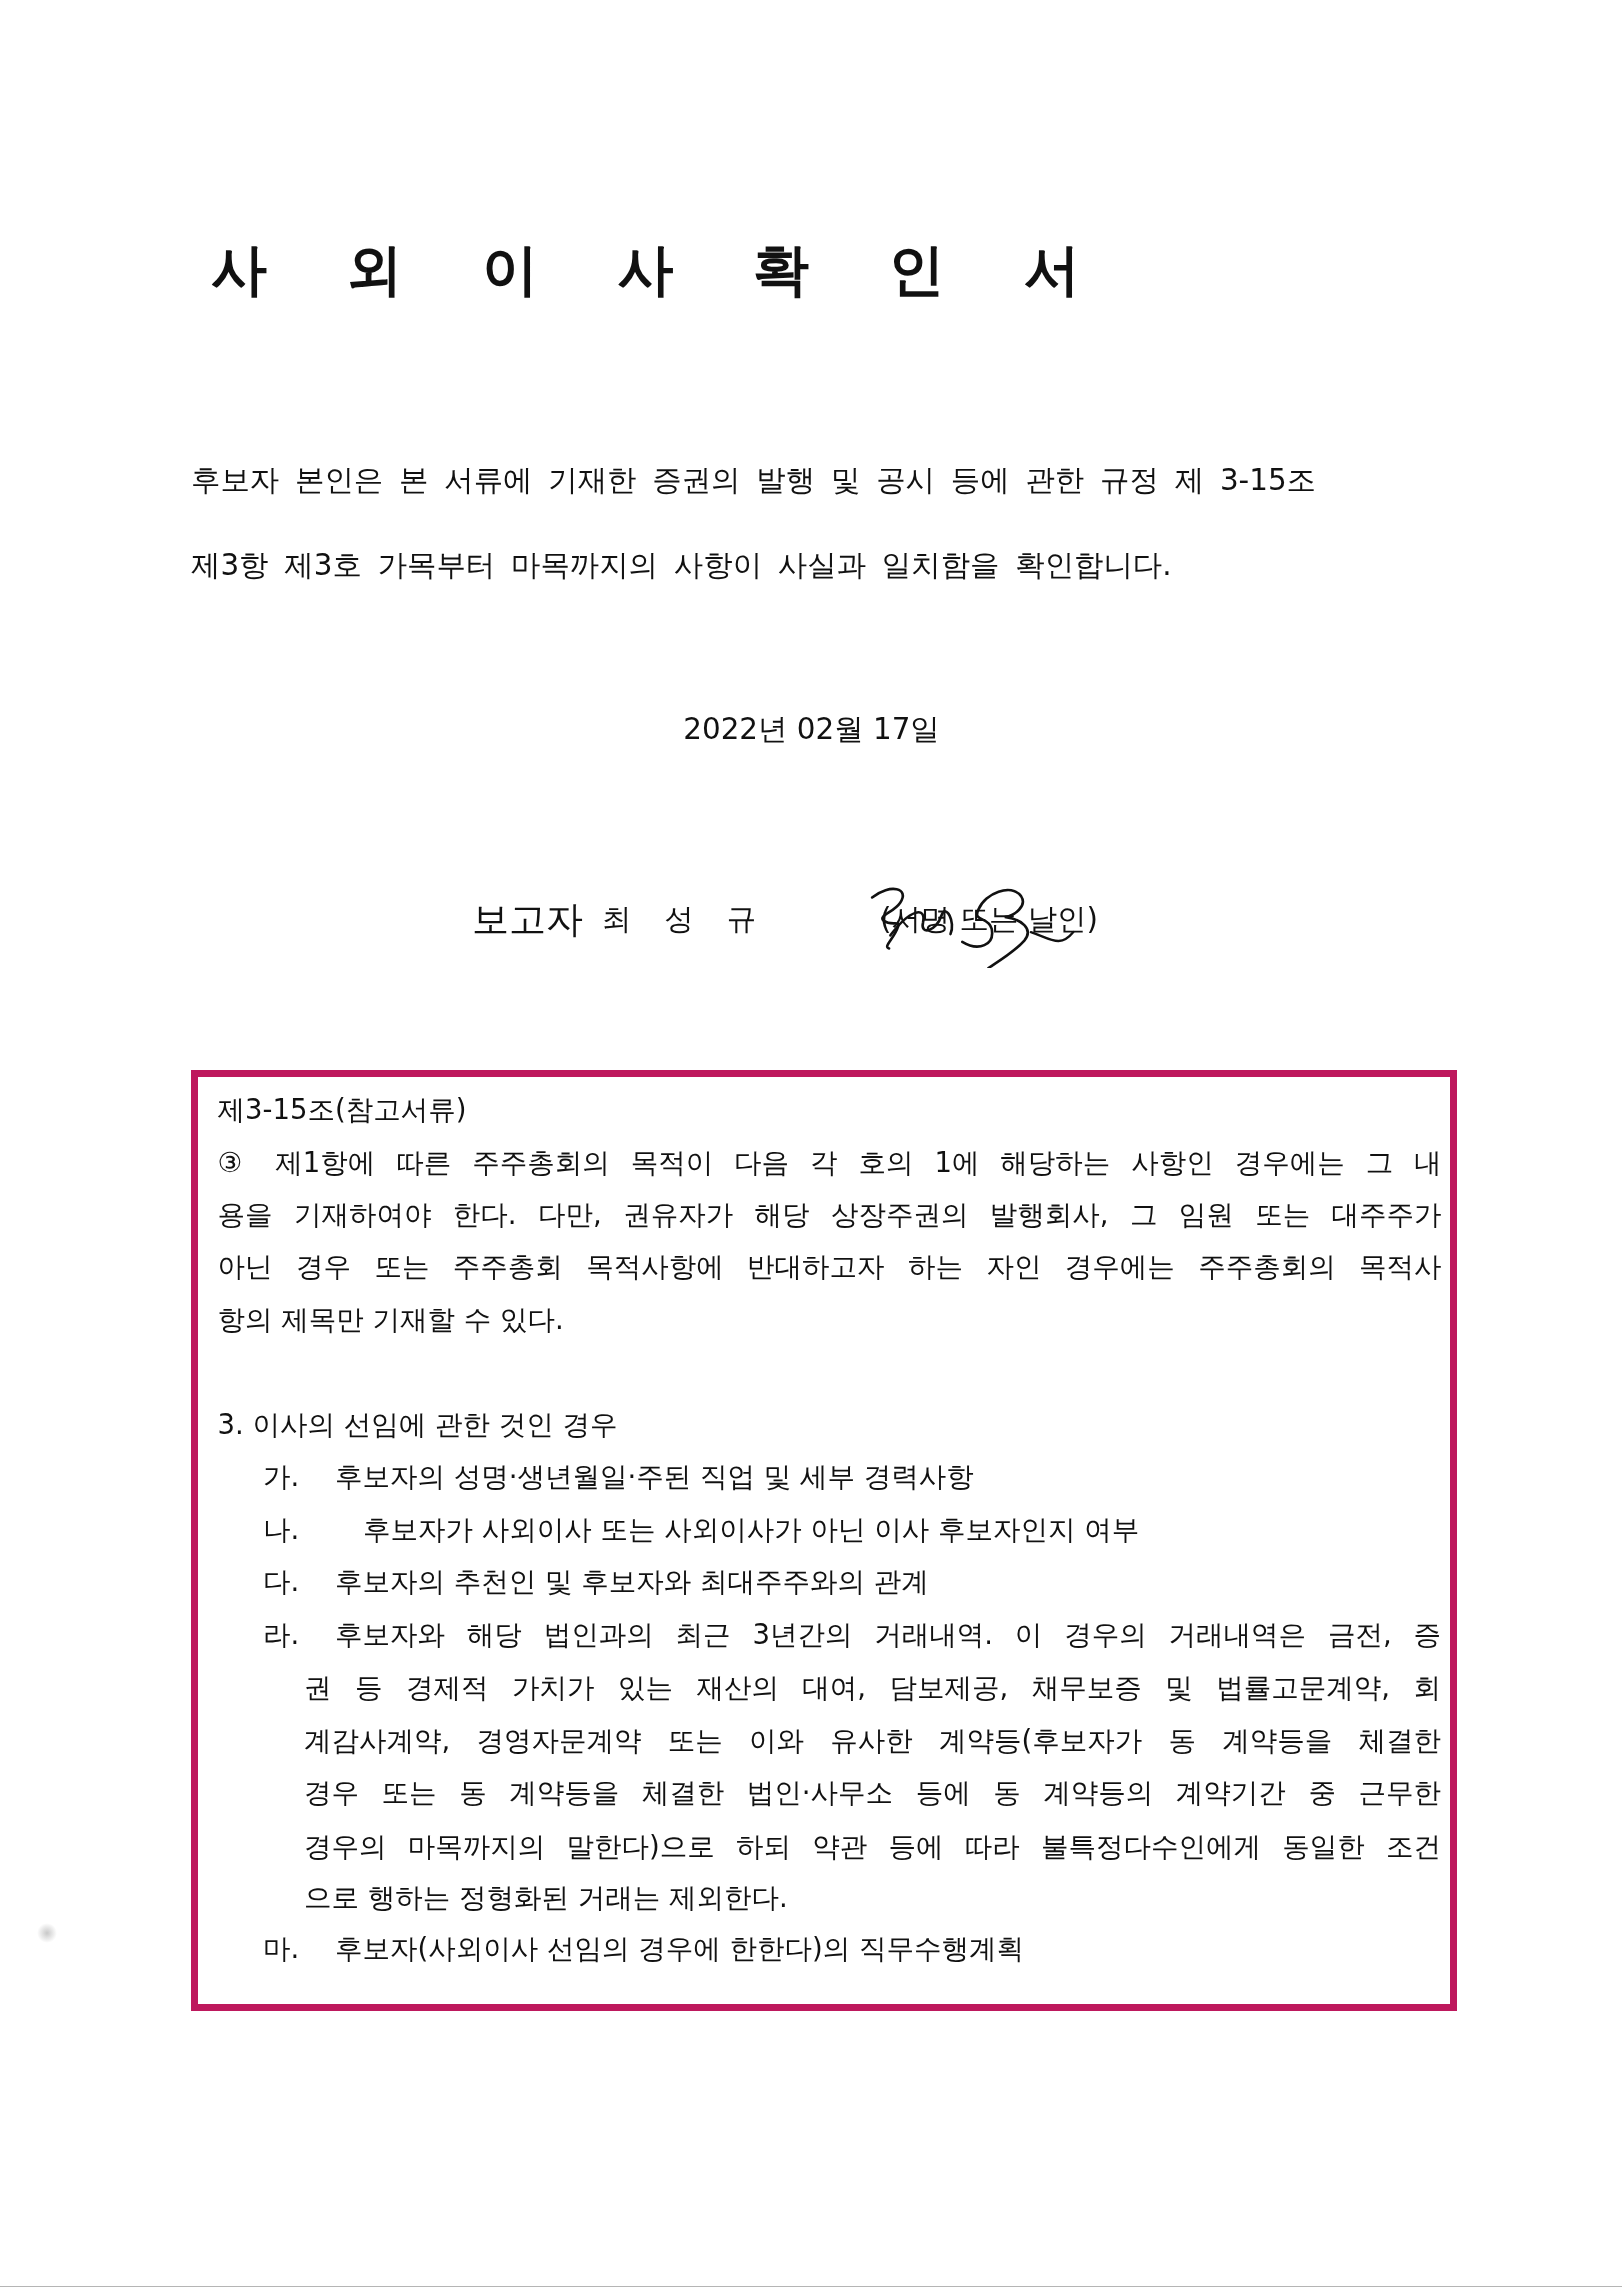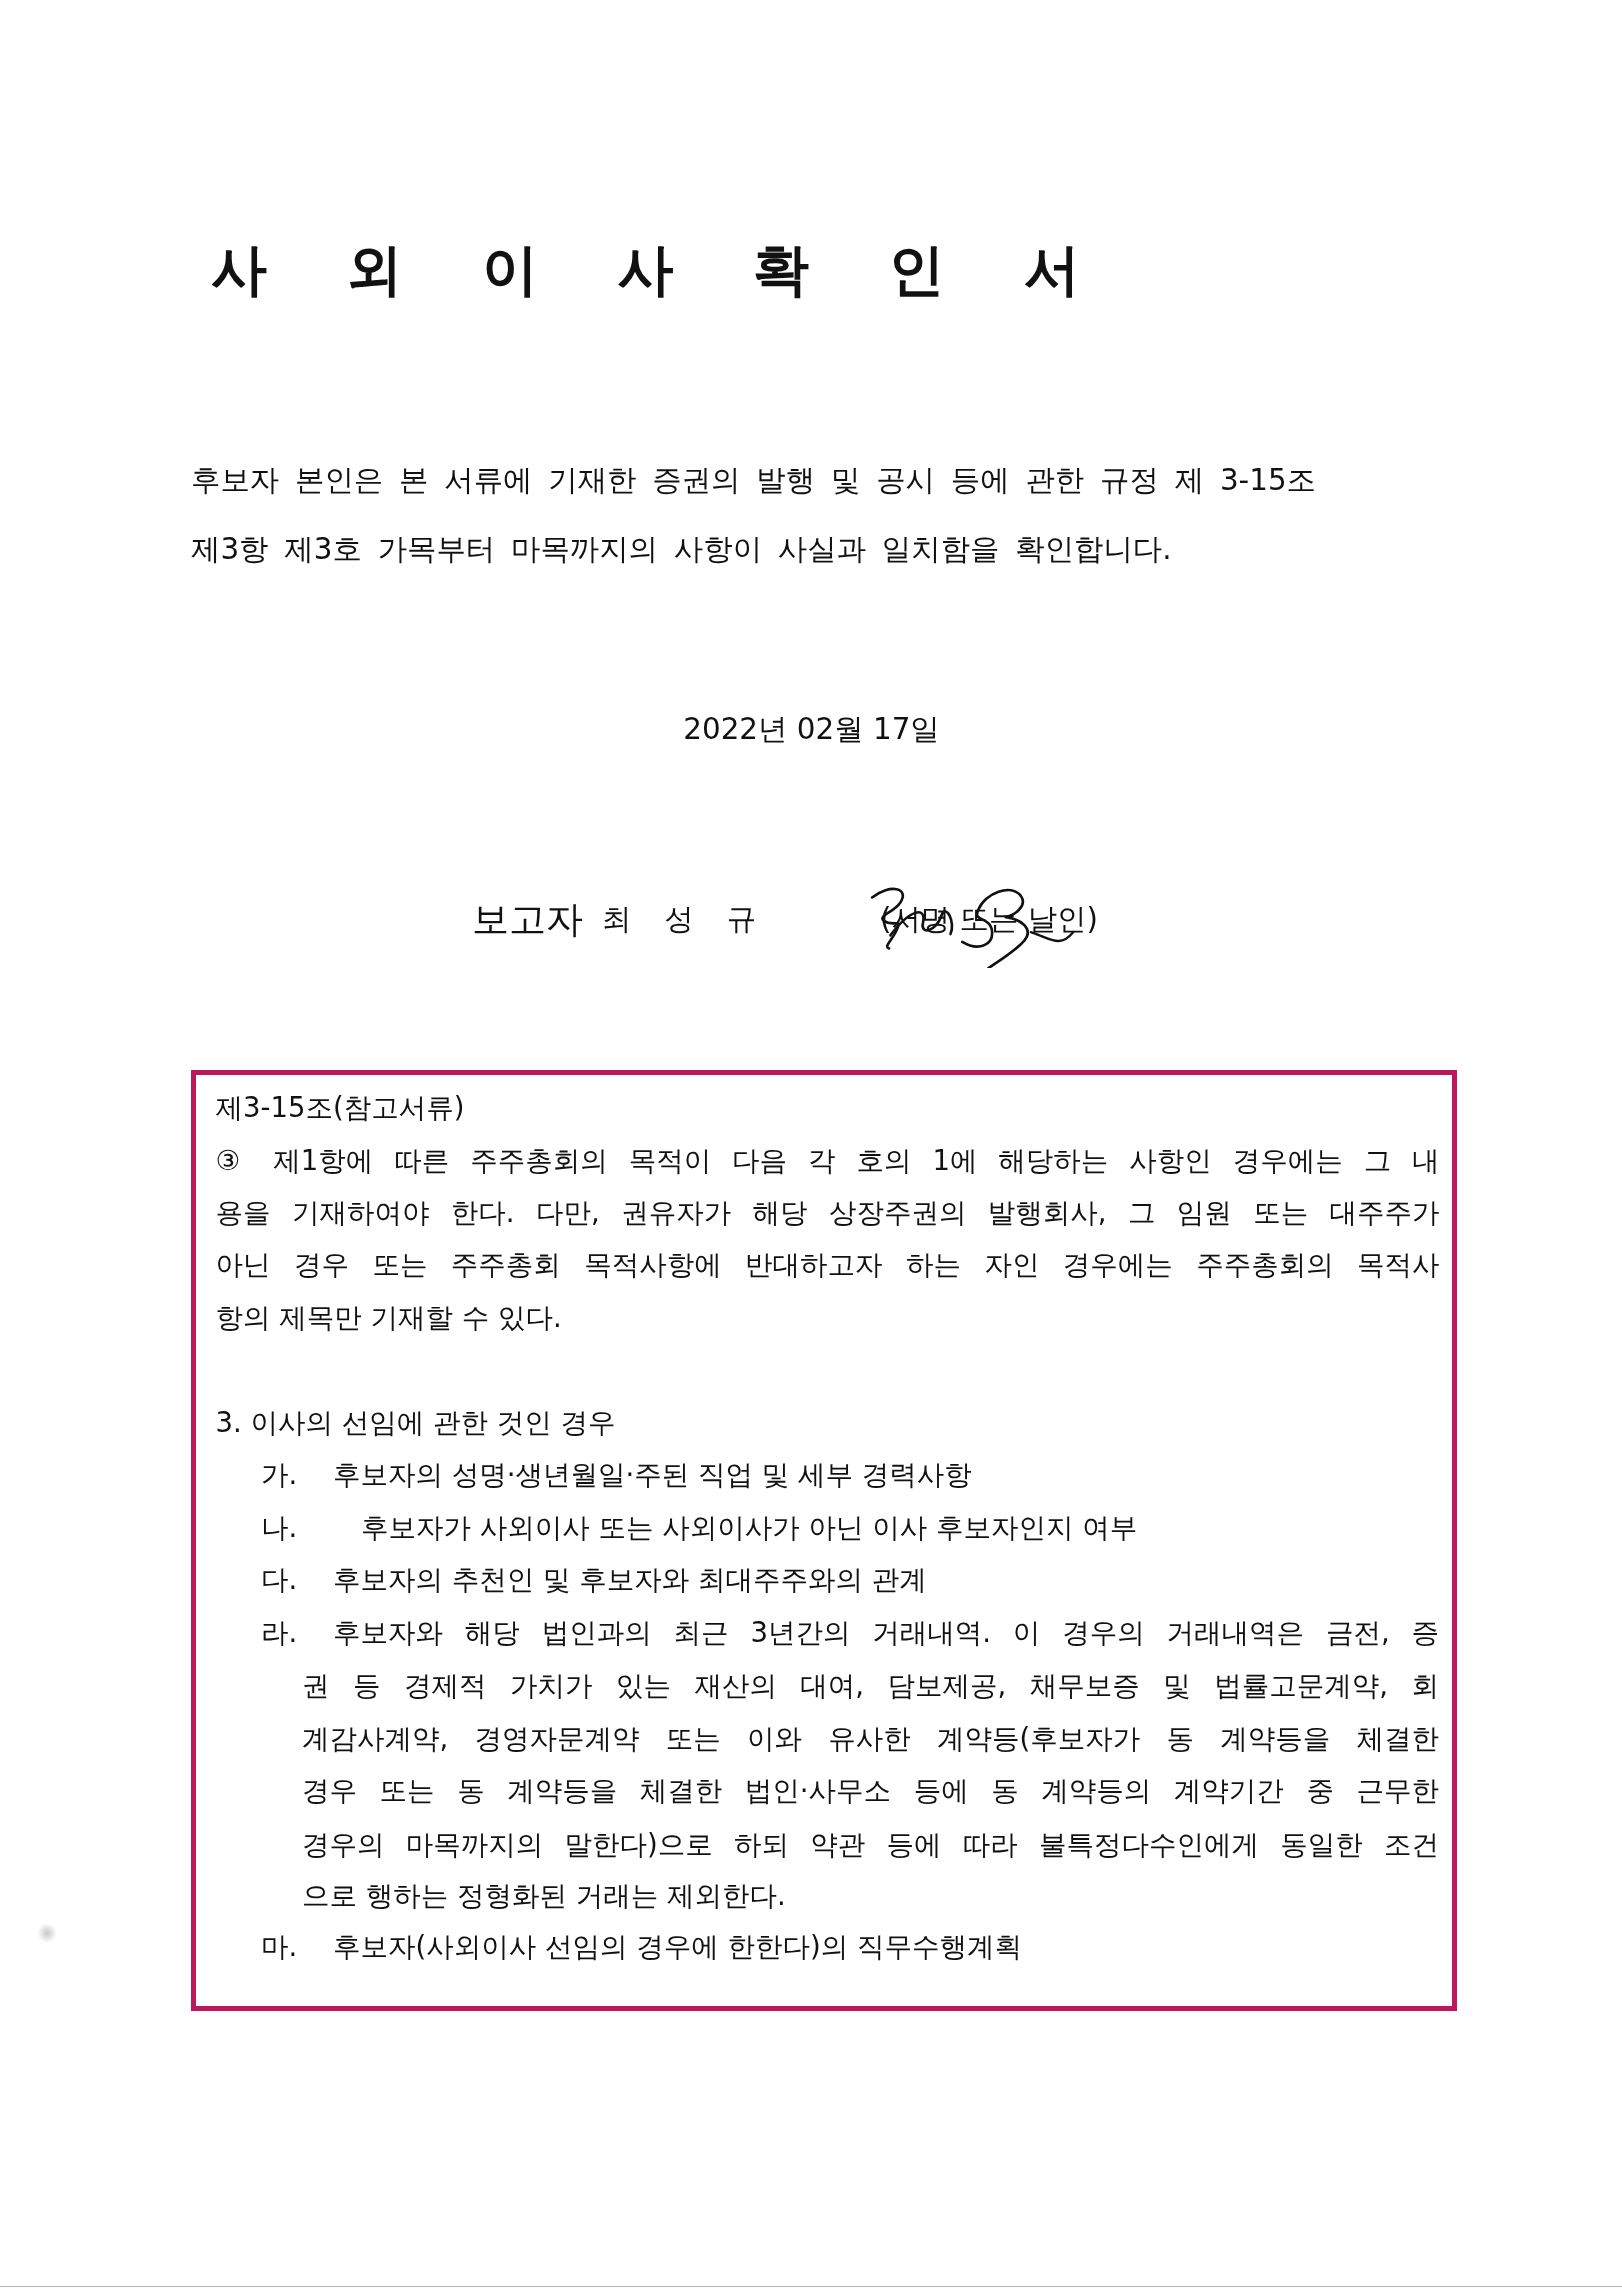--- a/index.html
+++ b/index.html
@@ -8,34 +8,34 @@
   .abs { position: absolute; white-space: nowrap; }
   .title { left: 0; width: 1305px; top: 230px; text-align: center; font-size: 56px; font-weight: bold;
            letter-spacing: 30px; line-height: 79px; padding-left: 16px; box-sizing: border-box; }
   .intro { left: 191px; font-size: 29.4px; line-height: 39px; word-spacing: 6.5px; }
   .date { left: 0; width: 1623px; text-align: center; top: 710px; font-size: 29.4px; line-height: 39px; }
   .reporter-label { left: 472px; top: 900px; font-size: 37px; line-height: 39px; }
   .reporter-name { left: 602px; top: 900px; font-size: 29.4px; line-height: 39px; letter-spacing: 11.8px; }
   .sign-label { left: 880px; top: 900px; font-size: 29.4px; line-height: 39px; }
   .signature { position: absolute; left: 864px; top: 870px; width: 288px; height: 98px; }
   .box { position: absolute; left: 191px; top: 1070px; width: 1266px; height: 941px;
-         border: 5px solid #be185d; box-sizing: border-box; }
+         border: 7px solid #be185d; box-sizing: border-box; }
   .bline { font-size: 27.5px; line-height: 37px; }
   .justify { width: 1224px; text-align: justify; text-align-last: justify; }
   .scanline { position: absolute; left: 0; top: 2286px; width: 1623px; height: 1.3px; background: #b5b5b5; }
   .speck { position: absolute; left: 37px; top: 1923px; width: 19.6px; height: 19.6px; border-radius: 50%;
            background: radial-gradient(circle, #c8c8c8 0%, rgba(255,255,255,0) 70%); }
 </style>
 </head>
 <body>
 
 <div class="abs title">사 외 이 사 확 인 서</div>
 
 <div class="abs intro" style="top:461px;">후보자 본인은 본 서류에 기재한 증권의 발행 및 공시 등에 관한 규정 제 3-15조</div>
-<div class="abs intro" style="top:530px;">제3항 제3호 가목부터 마목까지의 사항이 사실과 일치함을 확인합니다.</div>
+<div class="abs intro" style="top:546px;">제3항 제3호 가목부터 마목까지의 사항이 사실과 일치함을 확인합니다.</div>
 
 <div class="abs date">2022년 02월 17일</div>
 
 <div class="abs reporter-label">보고자</div>
 <div class="abs reporter-name">최 성 규</div>
 <div class="abs sign-label">(서명 또는 날인)</div>
 <svg class="signature" viewBox="0 0 440 150">
   <path d="M12,42 C40,20 70,28 55,50 C45,65 20,70 30,78 C45,88 60,72 48,95 C40,110 30,118 38,120" fill="none" stroke="#111" stroke-width="4" stroke-linecap="round"></path>
   <path d="M40,100 C70,60 95,55 90,80 C85,100 110,95 118,70 C125,50 140,80 132,98" fill="none" stroke="#111" stroke-width="4" stroke-linecap="round"></path>
   <path d="M150,110 C175,125 200,115 195,90 C190,70 165,80 175,60 C185,35 225,20 240,40 C250,55 230,70 215,72 C240,75 260,90 245,108 C230,125 205,140 190,150" fill="none" stroke="#111" stroke-width="4" stroke-linecap="round"></path>

